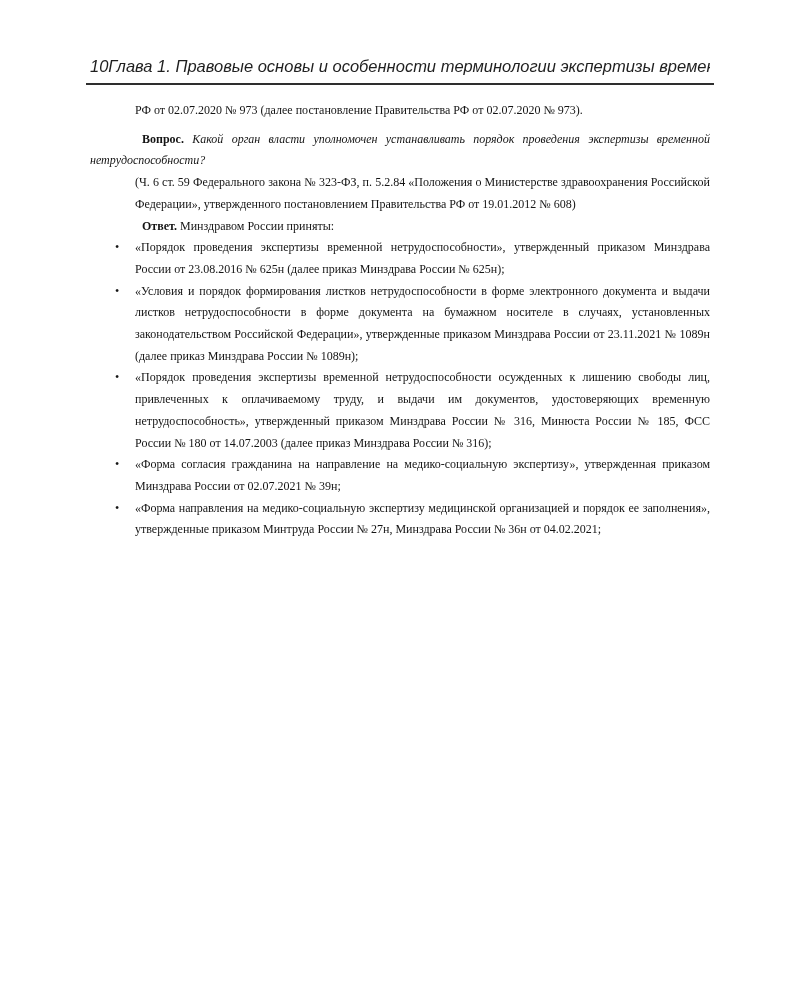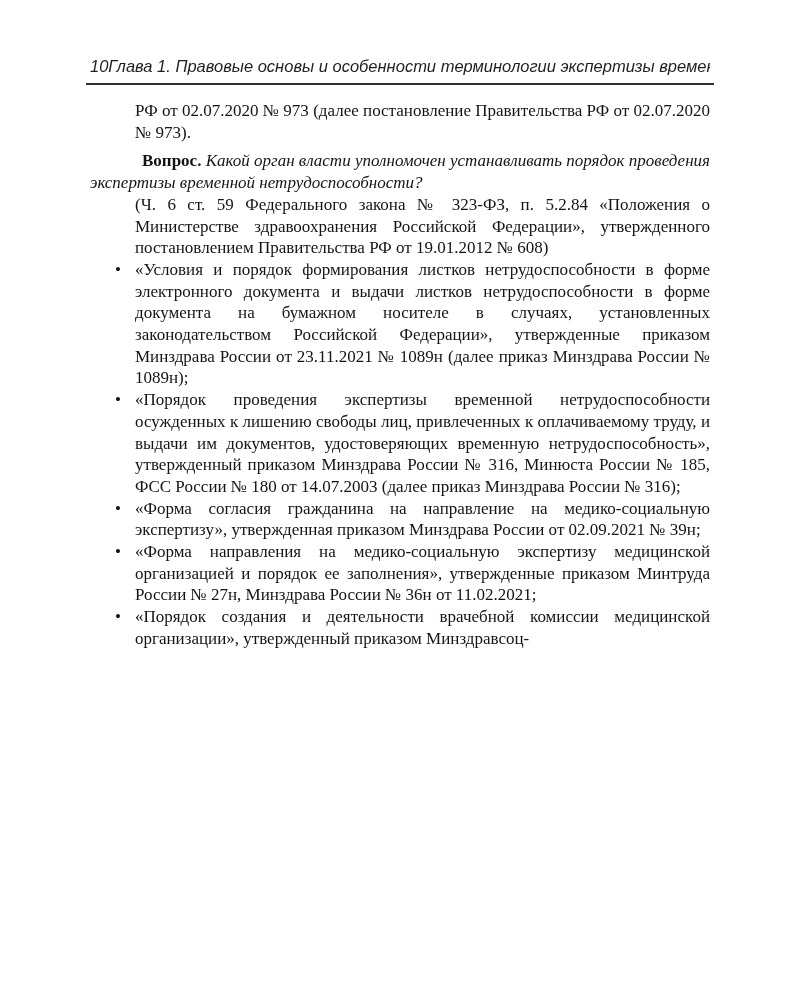--- a/index.html
+++ b/index.html
@@ -30,21 +30,21 @@
     text-align: right;
     white-space: nowrap;
     overflow: hidden;
   }
   .rule {
     margin: 7px -4px 0 -4px;
     border-bottom: 2px solid #2e2e2e;
   }
   .body-text {
     margin-top: 15px;
-    font-size: 17px;
+    font-size: 12px;
     line-height: 21.7px;
     text-align: justify;
     color: #141414;
   }
   .cite-block { margin-left: 45px; }
   .question { margin-top: 7px; text-indent: 25px; }
   .answer { text-indent: 25px; }
   .q-label { font-weight: bold; font-style: normal; margin-left: 27px; }
   .q-text { font-style: italic; }
   ul.acts { list-style: none; }
@@ -69,23 +69,24 @@
   <div class="body-text">
 
     <p class="cite-block">РФ от 02.07.2020 № 973 (далее постановление Правительства РФ от 02.07.2020 № 973).</p>
 
     <p class="question"><b class="q-label">Вопрос.</b> <i class="q-text">Какой орган власти уполномочен устанавливать порядок проведения экспертизы временной нетрудоспособности?</i></p>
 
 
     <p class="cite-block">(Ч. 6 ст. 59 Федерального закона № 323-ФЗ, п. 5.2.84 «Положения о Министерстве здравоохранения Российской Федерации», утвержденного постановлением Правительства РФ от 19.01.2012 № 608)</p>
 
 
+    <p class="answer"><b class="q-label">Ответ.</b> <span>Минздравом России приняты:</span></p>
 
     <ul class="acts">
+        <li>«Порядок проведения экспертизы временной нетрудоспособности», утвержденный приказом Минздрава России от 23.08.2016 № 625н (далее приказ Минздрава России № 625н);</li>
         <li>«Условия и порядок формирования листков нетрудоспособности в форме электронного документа и выдачи листков нетрудоспособности в форме документа на бумажном носителе в случаях, установленных законодательством Российской Федерации», утвержденные приказом Минздрава России от 23.11.2021 № 1089н (далее приказ Минздрава России № 1089н);</li>
         <li>«Порядок проведения экспертизы временной нетрудоспособности осужденных к лишению свободы лиц, привлеченных к оплачиваемому труду, и выдачи им документов, удостоверяющих временную нетрудоспособность», утвержденный приказом Минздрава России № 316, Минюста России № 185, ФСС России № 180 от 14.07.2003 (далее приказ Минздрава России № 316);</li>
-        <li>«Форма согласия гражданина на направление на медико-социальную экспертизу», утвержденная приказом Минздрава России от 02.09.2021 № 39н;</li>
-        <li>«Форма направления на медико-социальную экспертизу медицинской организацией и порядок ее заполнения», утвержденные приказом Минтруда России № 27н, Минздрава России № 36н от 11.02.2021;</li>
-        <li>«Порядок создания и деятельности врачебной комиссии медицинской организации», утвержденный приказом Минздравсоц-</li>
+        <li>«Форма согласия гражданина на направление на медико-социальную экспертизу», утвержденная приказом Минздрава России от 02.07.2021 № 39н;</li>
+        <li>«Форма направления на медико-социальную экспертизу медицинской организацией и порядок ее заполнения», утвержденные приказом Минтруда России № 27н, Минздрава России № 36н от 04.02.2021;</li>
       </ul>
 
   </div>
 </div>
 
 </body></html>

